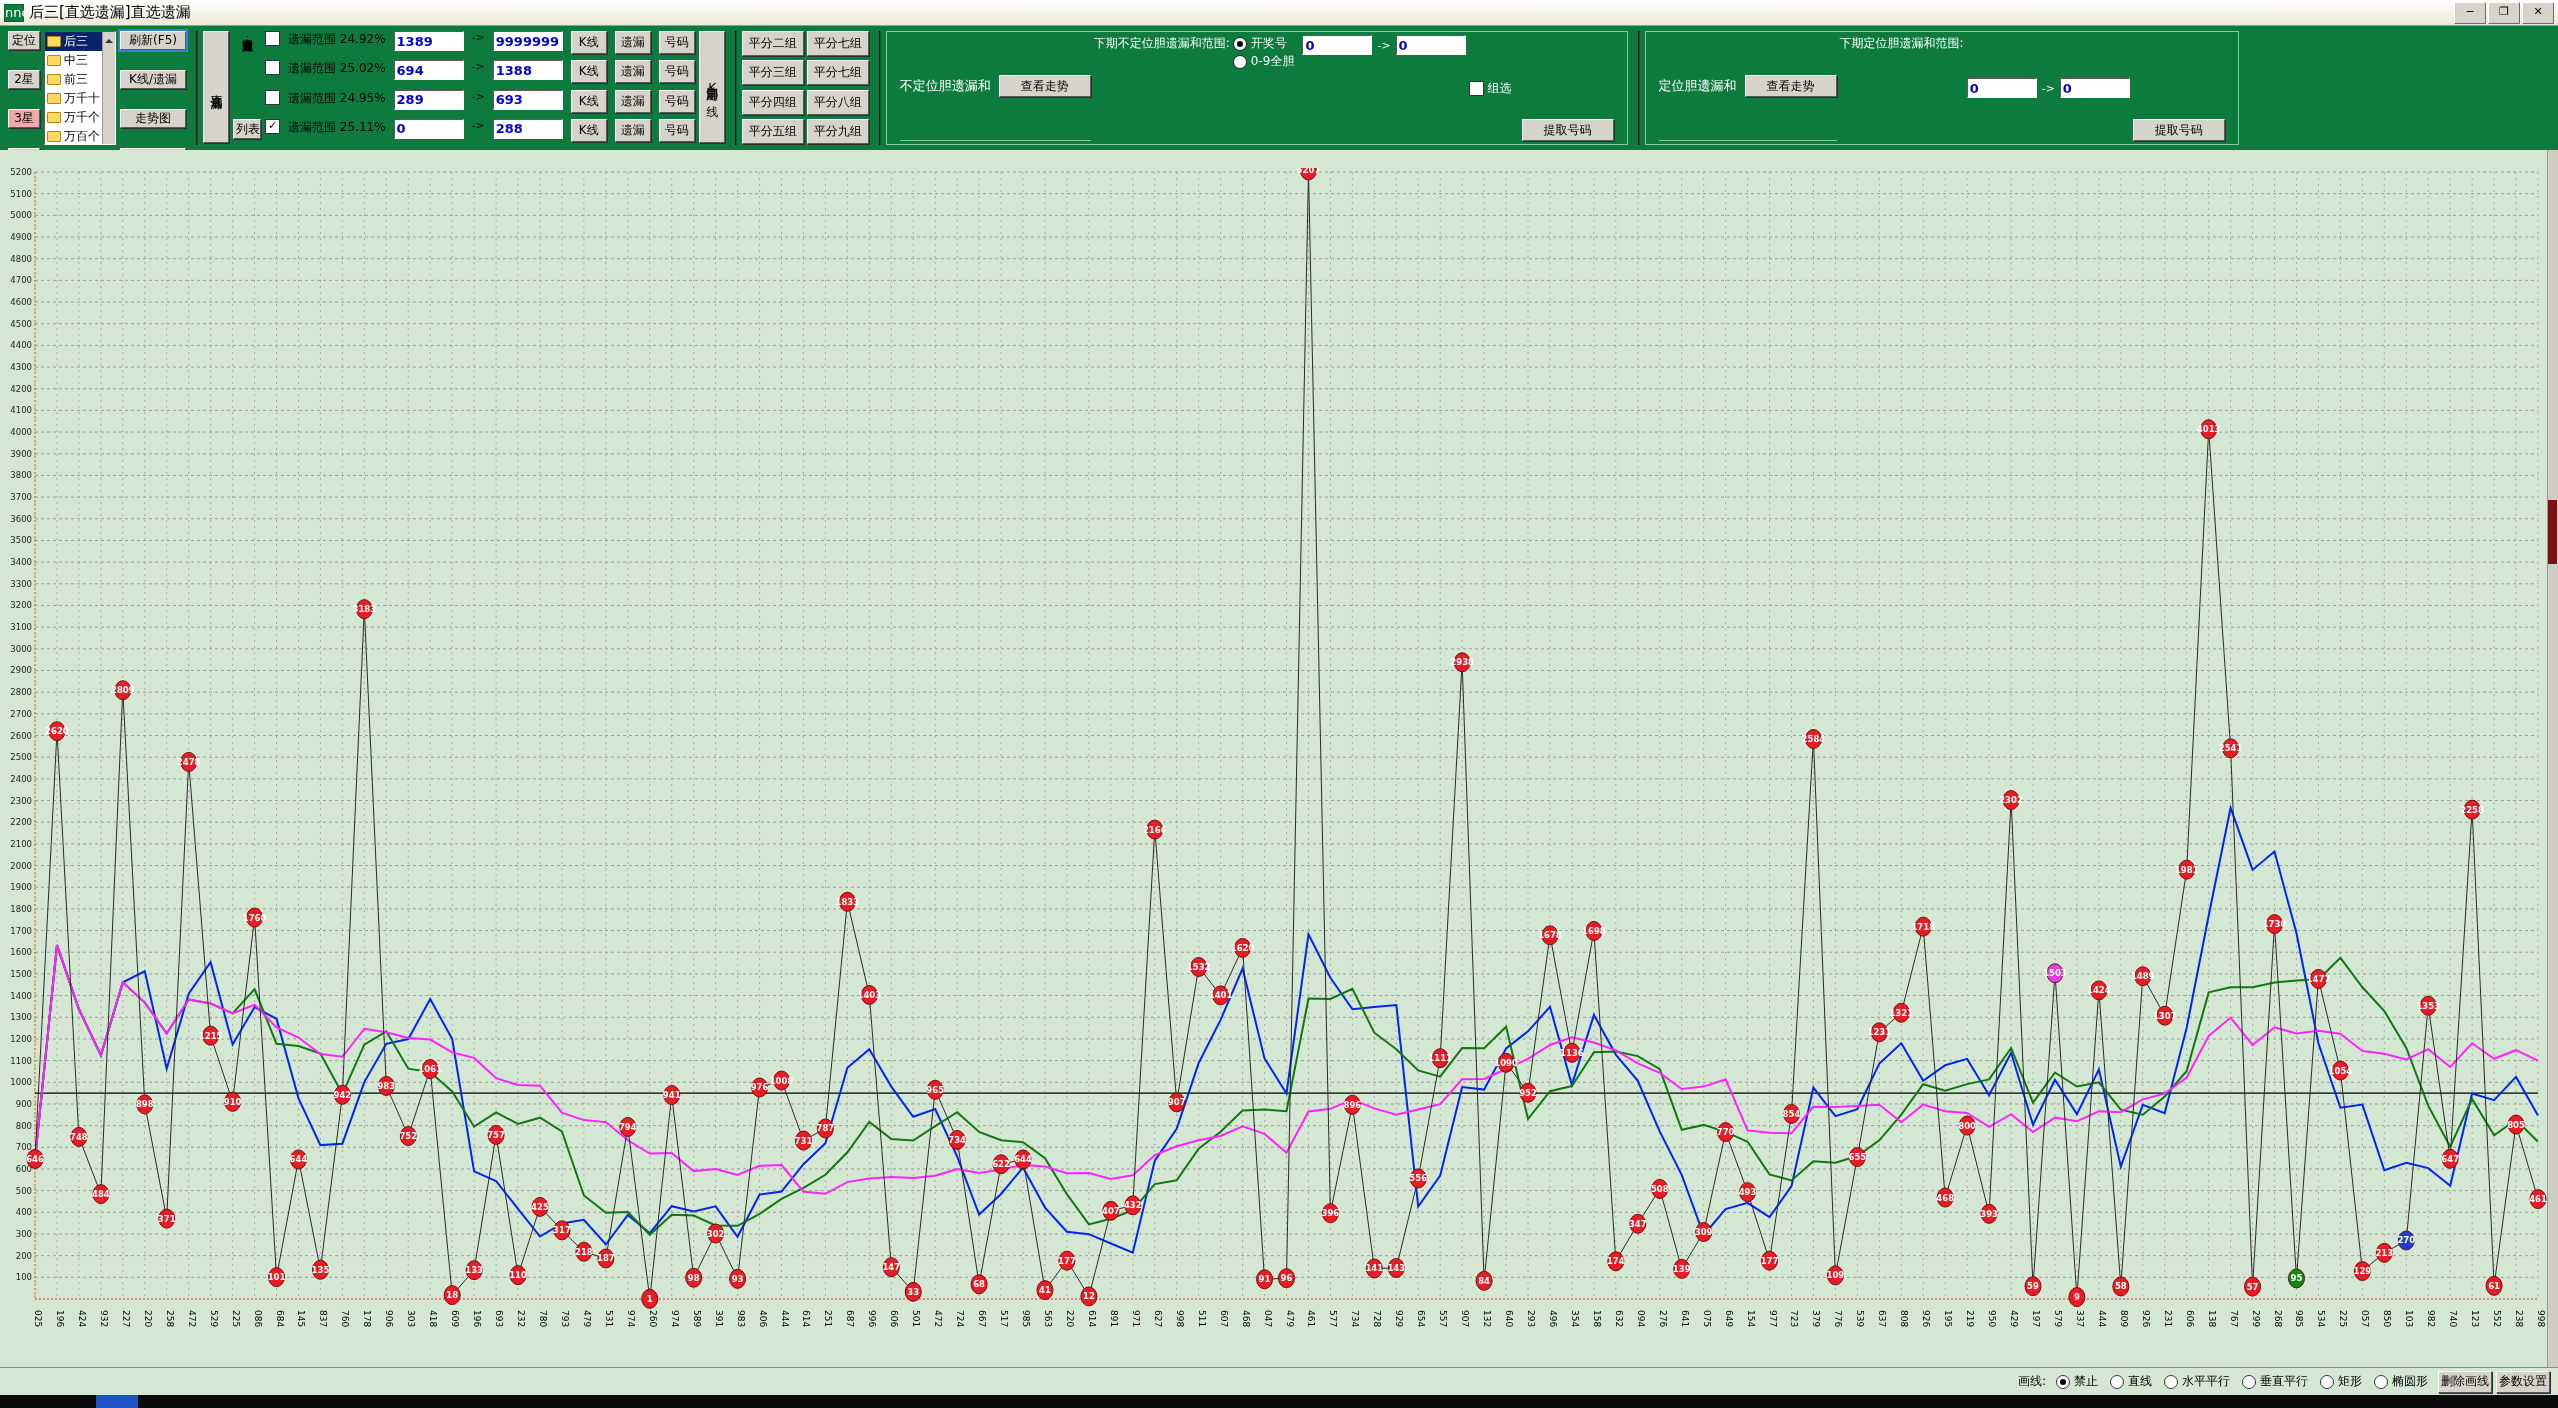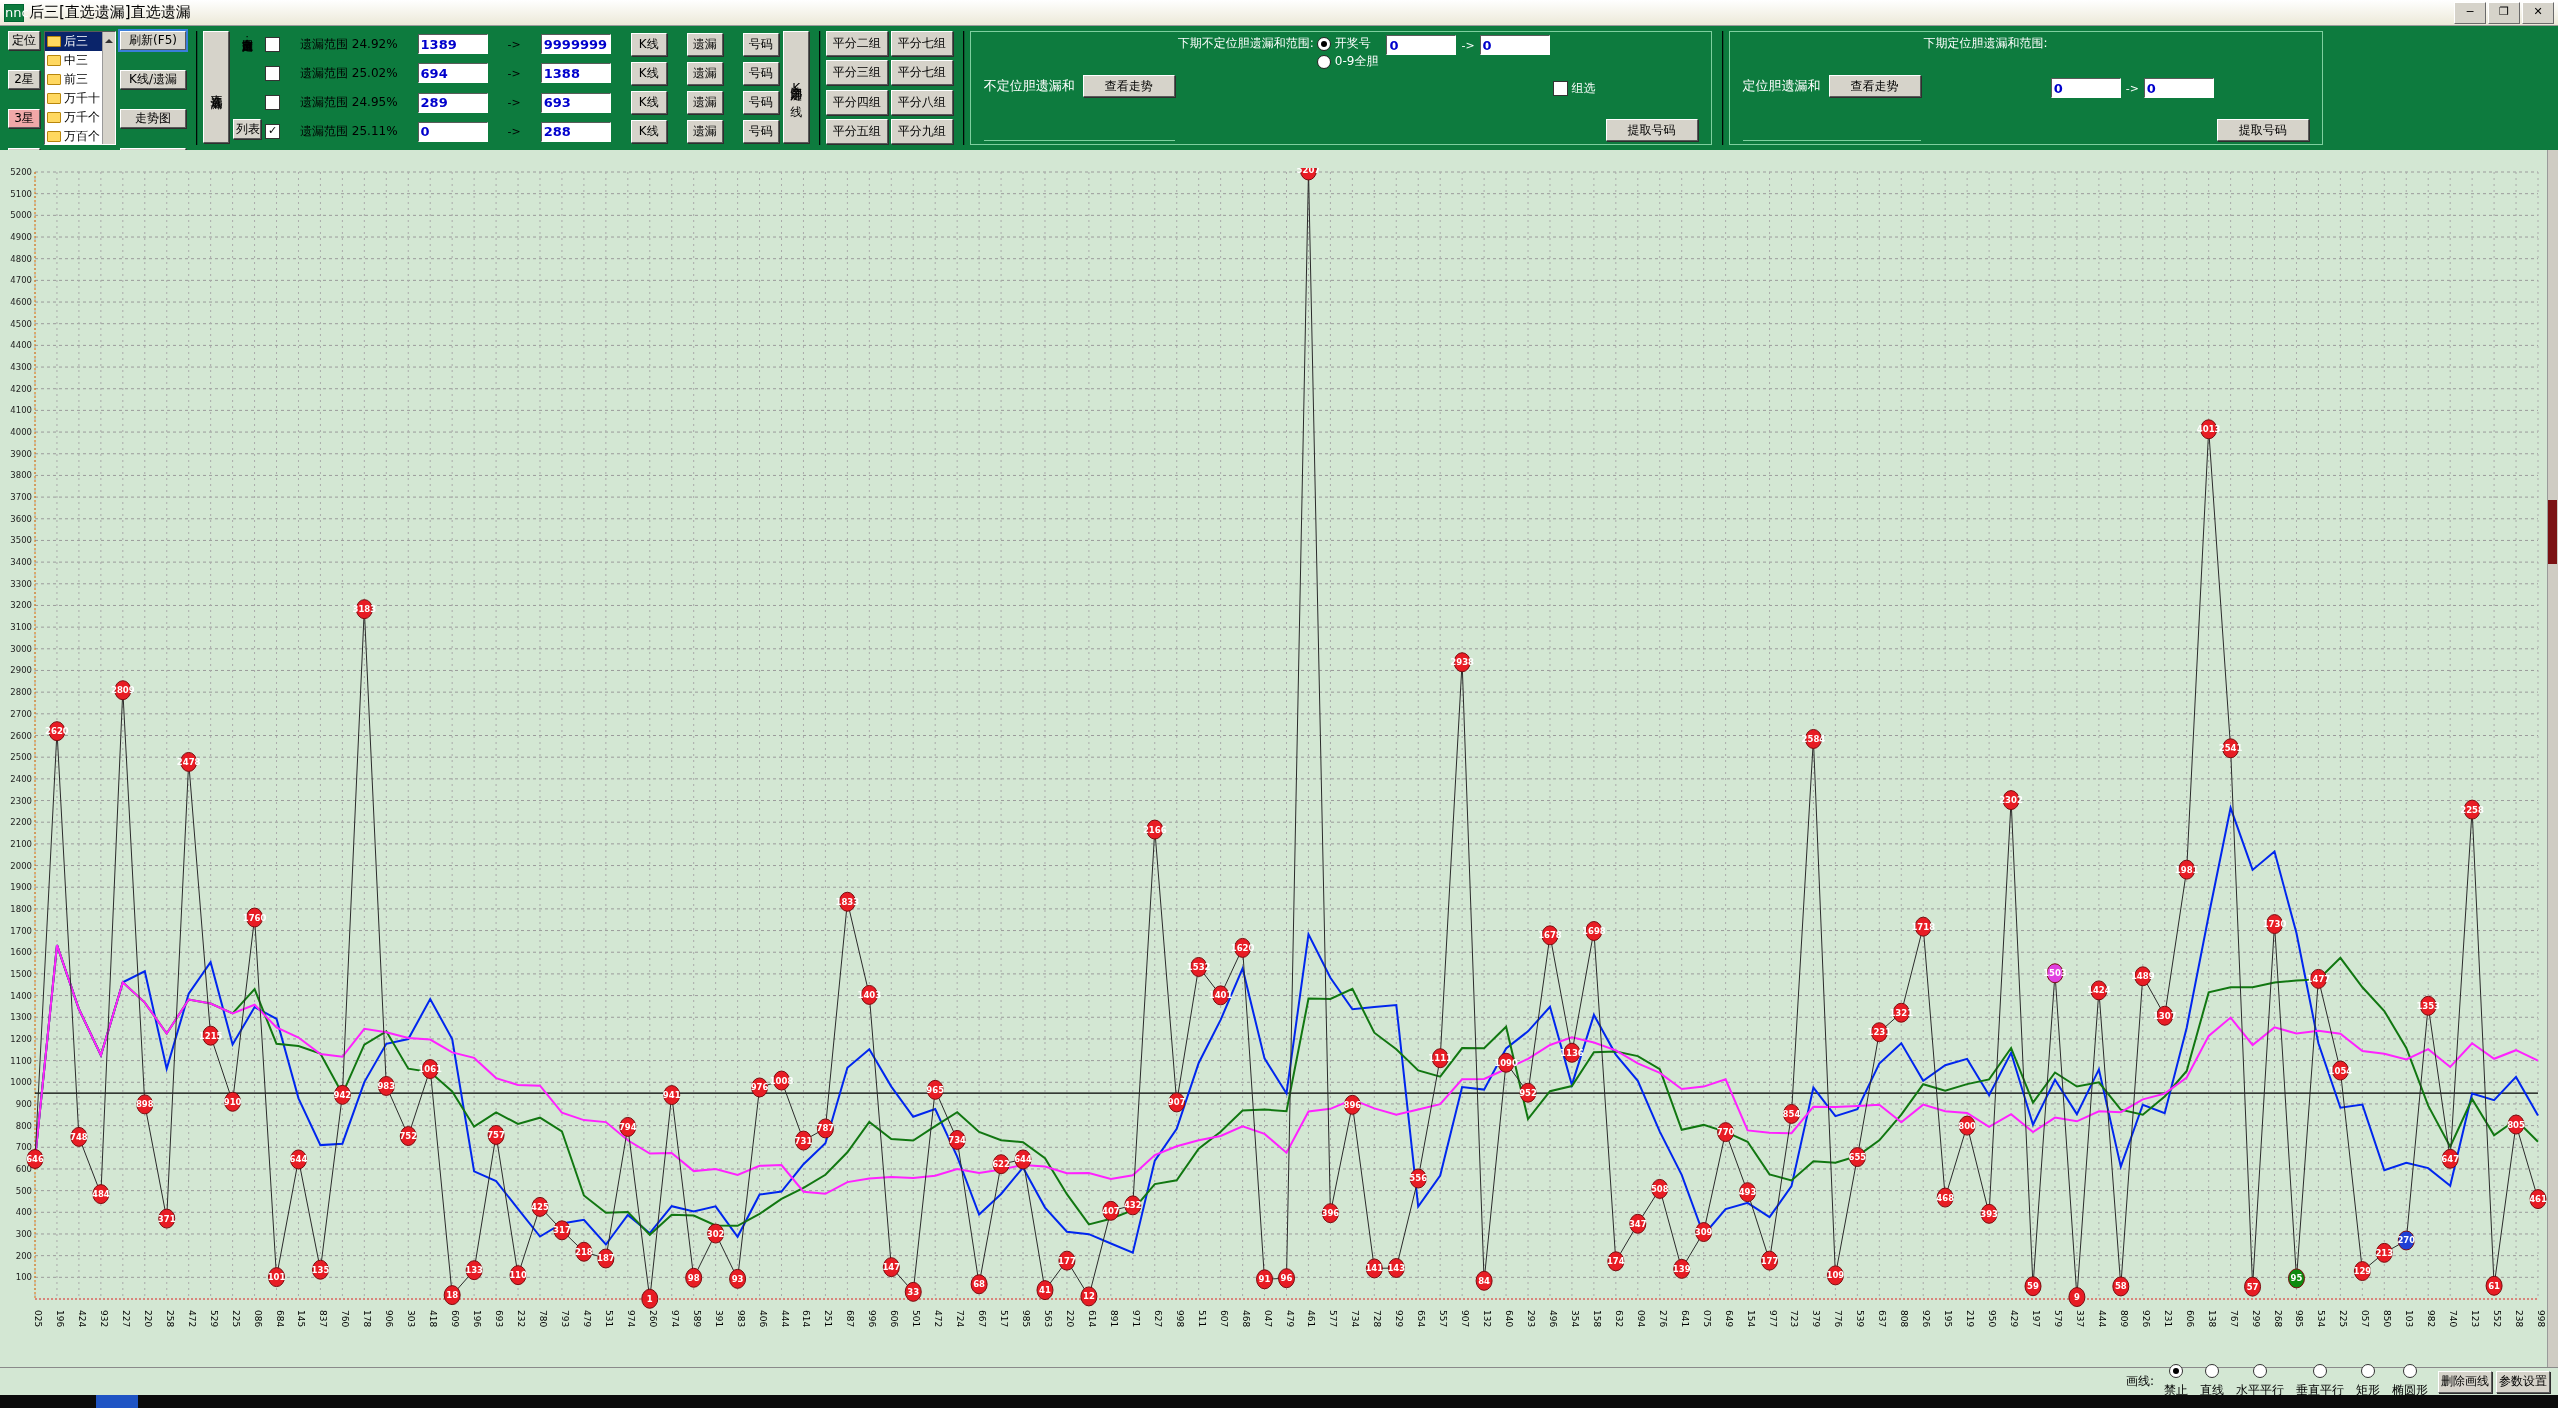--- a/index.html
+++ b/index.html
@@ -42,21 +42,21 @@
   .lscroll .arr{width:0;height:0;margin:3px auto;border:4px solid transparent;
     border-bottom-color:#333;}
   .actbtn{width:66px;height:27px;font-size:12px;}
   .vbtn{writing-mode:vertical-rl;text-orientation:upright;width:26px;height:112px;
     font-size:12px;letter-spacing:1px;padding:2px 0;}
   .vlabelwrap{display:flex;flex-direction:column;align-items:center;gap:4px;}
   .vlabel{writing-mode:vertical-rl;text-orientation:upright;height:84px;
     font-size:11px;color:#000;line-height:13px;}
   .smallbtn{width:28px;height:20px;font-size:11px;padding:0;}
   .rows{display:flex;flex-direction:column;justify-content:space-between;}
-  .rrow{display:flex;align-items:center;gap:20px;height:26px;}
+  .rrow{display:flex;gap:8px;height:26px;}
   .chk{width:13px;height:13px;background:#fff;border:1px solid #333;font-size:11px;
     line-height:12px;text-align:center;color:#000;flex:none;}
   .rlabel{font-size:12px;color:#000;white-space:nowrap;}
   .numfield{width:64px;height:18px;background:#fff;border:1px solid;
     border-color:#5a5a5a #fff #fff #5a5a5a;color:#0000cc;font-weight:bold;
     font-size:13px;font-family:inherit;padding:0 2px;}
   .arrow{font-size:11px;color:#000;}
   .rowbtn{width:36px;height:23px;font-size:11px;padding:0;}
   .splitgrid{display:grid;grid-template-columns:repeat(2,62px);grid-auto-flow:column;
     grid-template-rows:repeat(4,1fr);gap:3px;}
@@ -82,21 +82,21 @@
     font-size:14px;font-weight:bold;color:#0000cc;}
   #trendsvg{position:absolute;top:18px;left:0;}
   .vscroll{position:absolute;right:0;top:150px;width:10px;height:1217px;
     background:#cfccc3;border-left:1px solid #9a9a9a;}
   .vthumb{position:absolute;left:0;top:350px;width:9px;height:64px;background:#7b1113;}
   
   .bottombar{position:absolute;left:0;top:1367px;width:2558px;height:28px;
     background:#d3e7d3;border-top:1px solid #8a8a8a;display:flex;align-items:center;
     justify-content:flex-end;gap:10px;box-sizing:border-box;padding-right:8px;}
   .bb-label{font-size:12px;color:#000;}
-  .bb-opt{display:flex;align-items:center;gap:4px;font-size:12px;color:#000;flex-direction:column;}
+  .bb-opt{display:flex;align-items:center;gap:4px;font-size:12px;color:#000;}
   .bb-opt .radio{border-color:#333;}
   .bbbtn{height:22px;font-size:12px;}
   .taskbar{position:absolute;left:0;bottom:0;width:2558px;height:13px;background:#0b0b0b;}
   .taskblue{position:absolute;left:96px;bottom:0;width:42px;height:13px;background:#1f54c4;}
 </style>
 </head>
 <body>
 
 <div class="titlebar">
   <div class="appicon">nnc</div>

